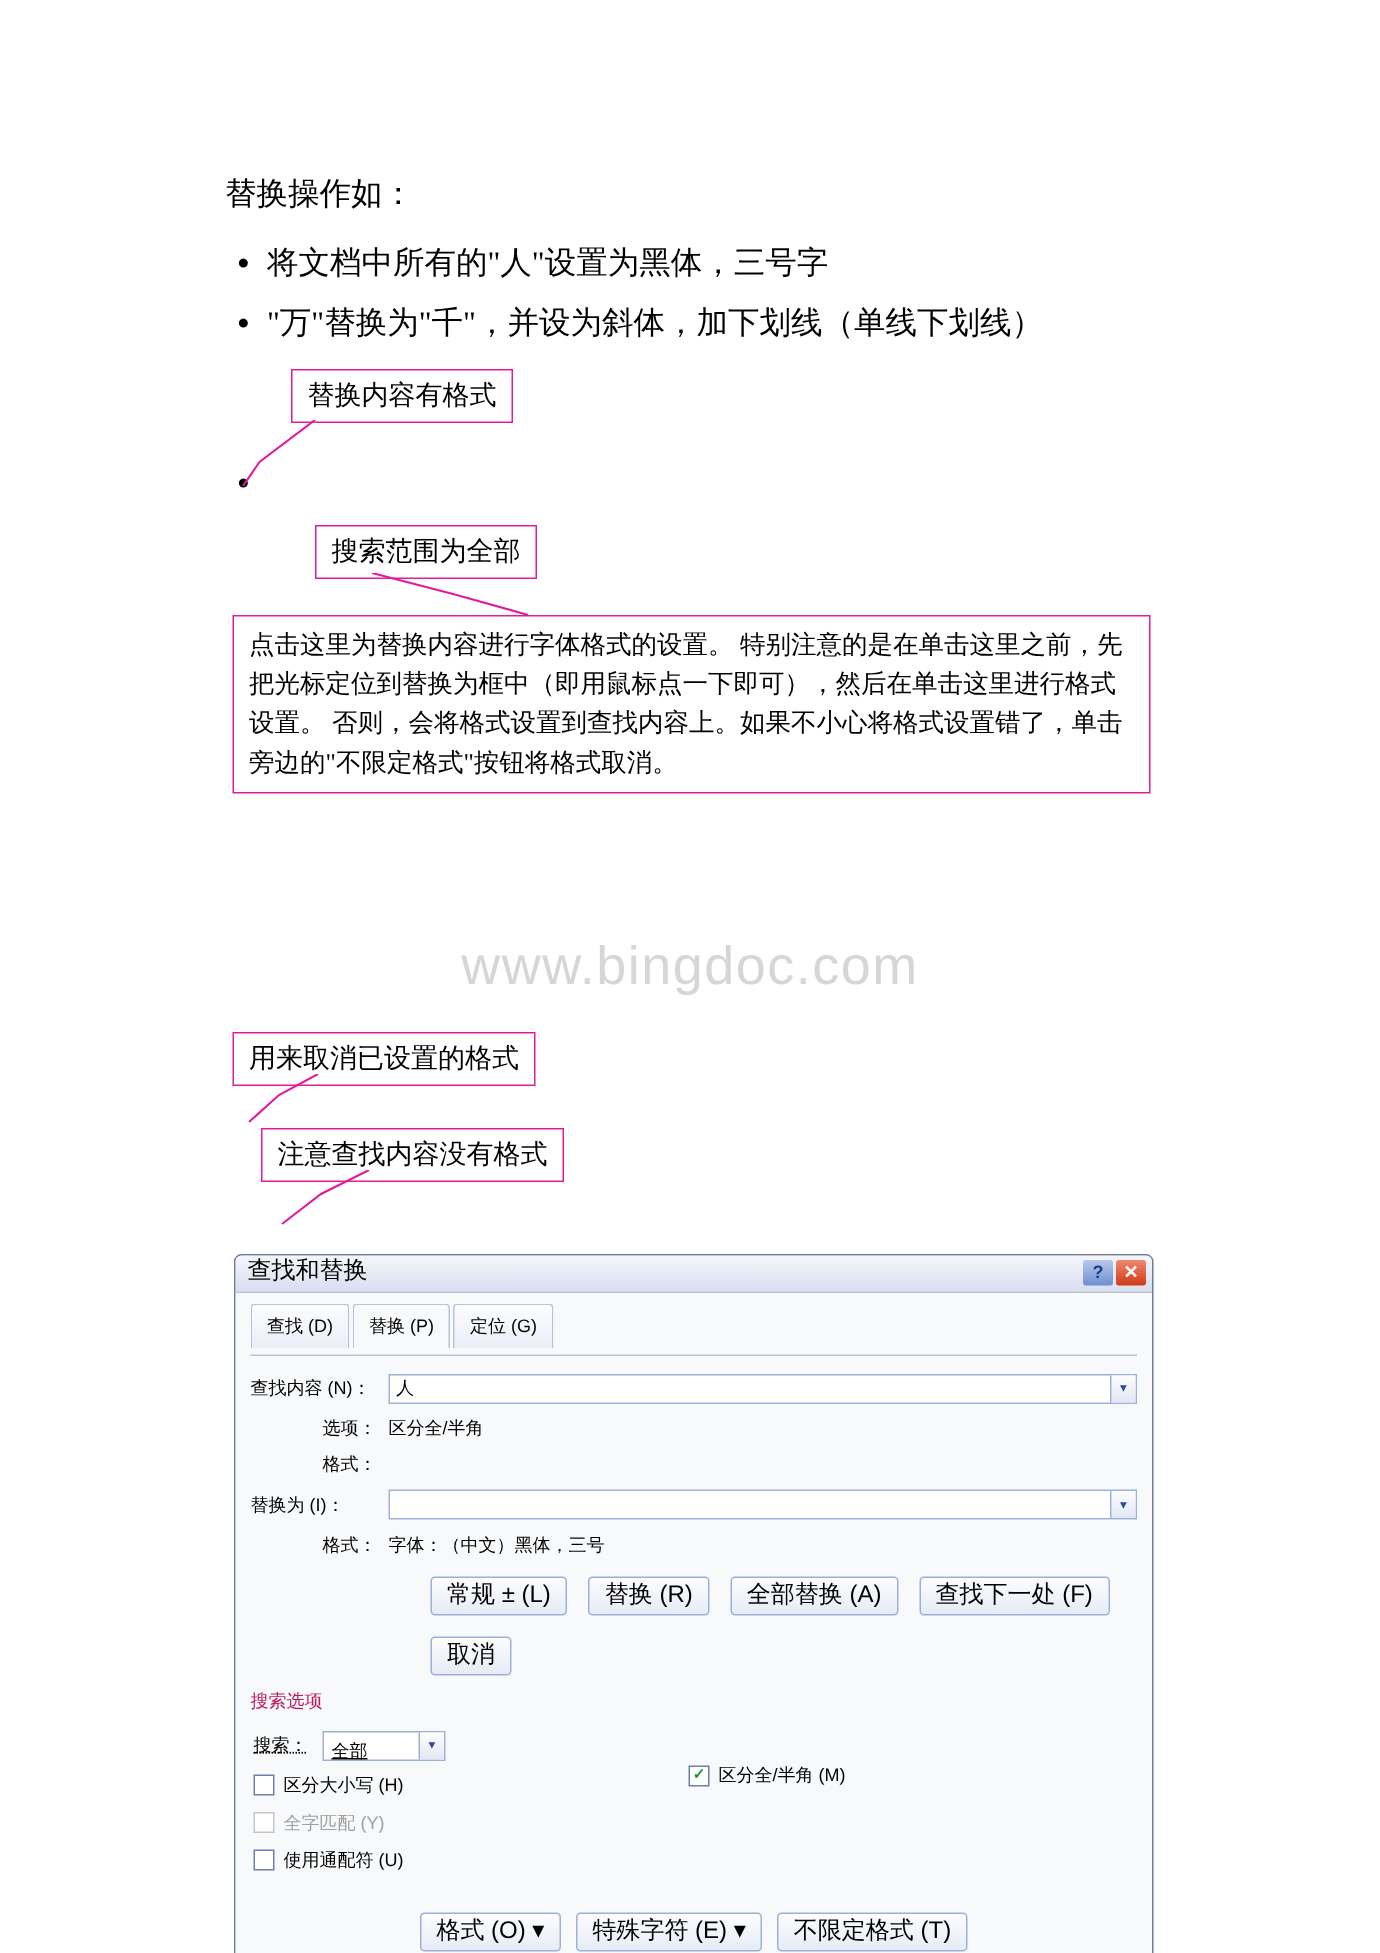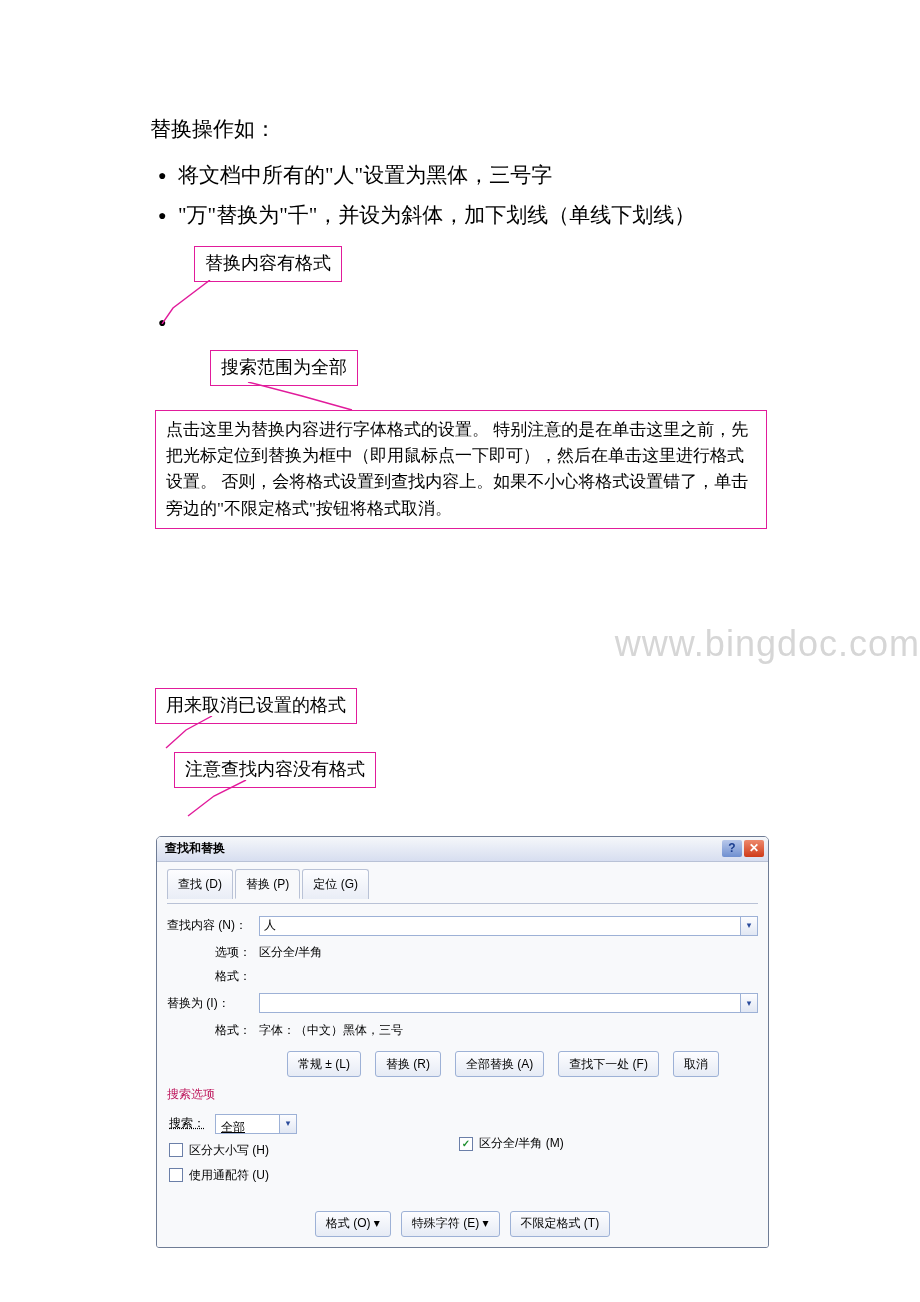--- a/index.html
+++ b/index.html
@@ -72,21 +72,21 @@
   .callout-area3 {
     position: relative;
     height: 72px;
     margin-top: 4px;
   }
   .watermark {
     position: absolute;
     left: 0;
     right: 0;
     top: 610px;
-    text-align: right;
+    text-align: center;
     font-family: Arial, sans-serif;
     font-size: 36px;
     color: #d6d6d6;
     letter-spacing: 1px;
     pointer-events: none;
     z-index: 0;
   }
 
   
   .dialog {
@@ -101,23 +101,23 @@
   }
   .titlebar {
     height: 24px;
     display: flex;
     align-items: center;
     padding: 0 4px 0 8px;
     background: linear-gradient(#f5f7fa, #d7def0);
     border-bottom: 1px solid #b9c2d6;
   }
   .titlebar .title {
-    font-weight: bold;
+    font-weight: normal;
     flex: 1;
-    font-size: 12px;
+    font-size: 16px;
   }
   .tbtn {
     width: 20px;
     height: 17px;
     margin-left: 2px;
     border-radius: 2px;
     display: flex;
     align-items: center;
     justify-content: center;
     font-family: Arial, sans-serif;
@@ -194,21 +194,21 @@
   .button-row {
     display:flex; gap:14px; justify-content:flex-start;
     margin: 10px 0 6px 120px;
     flex-wrap: wrap;
   }
   .btn {
     border:1px solid #9db1d6;
     background:linear-gradient(#fdfdff,#e6ebf5);
     border-radius:3px;
     padding:2px 10px;
-    font-size:12px;
+    font-size:16px;
     height:20px;
     display:flex; align-items:center; justify-content:center;
   }
 
   .section-hdr {
     color:#be185d; font-size:12px; margin:6px 0 2px 0;
   }
   .opt-row { display:flex; align-items:center; gap:6px; font-size:12px; margin:4px 2px; }
   .opt-row .lbl2 { width:40px; }
   .select-small {
@@ -348,20 +348,24 @@
             <div class="lbl2"><u class="dotted">搜索：</u></div>
             <div class="select-small">
               <div class="val">全部</div>
               <div class="dd">▾</div>
             </div>
           </div>
           <div class="chk">
               <div class="box"></div>
               <span>区分大小写 (H)</span>
             </div>
+          <div class="chk disabled">
+              <div class="box"></div>
+              <span>全字匹配 (Y)</span>
+            </div>
           <div class="chk">
               <div class="box"></div>
               <span>使用通配符 (U)</span>
             </div>
         </div>
         <div class="col-r">
           <div class="chk">
               <div class="box">✓</div>
               <span>区分全/半角 (M)</span>
             </div>

